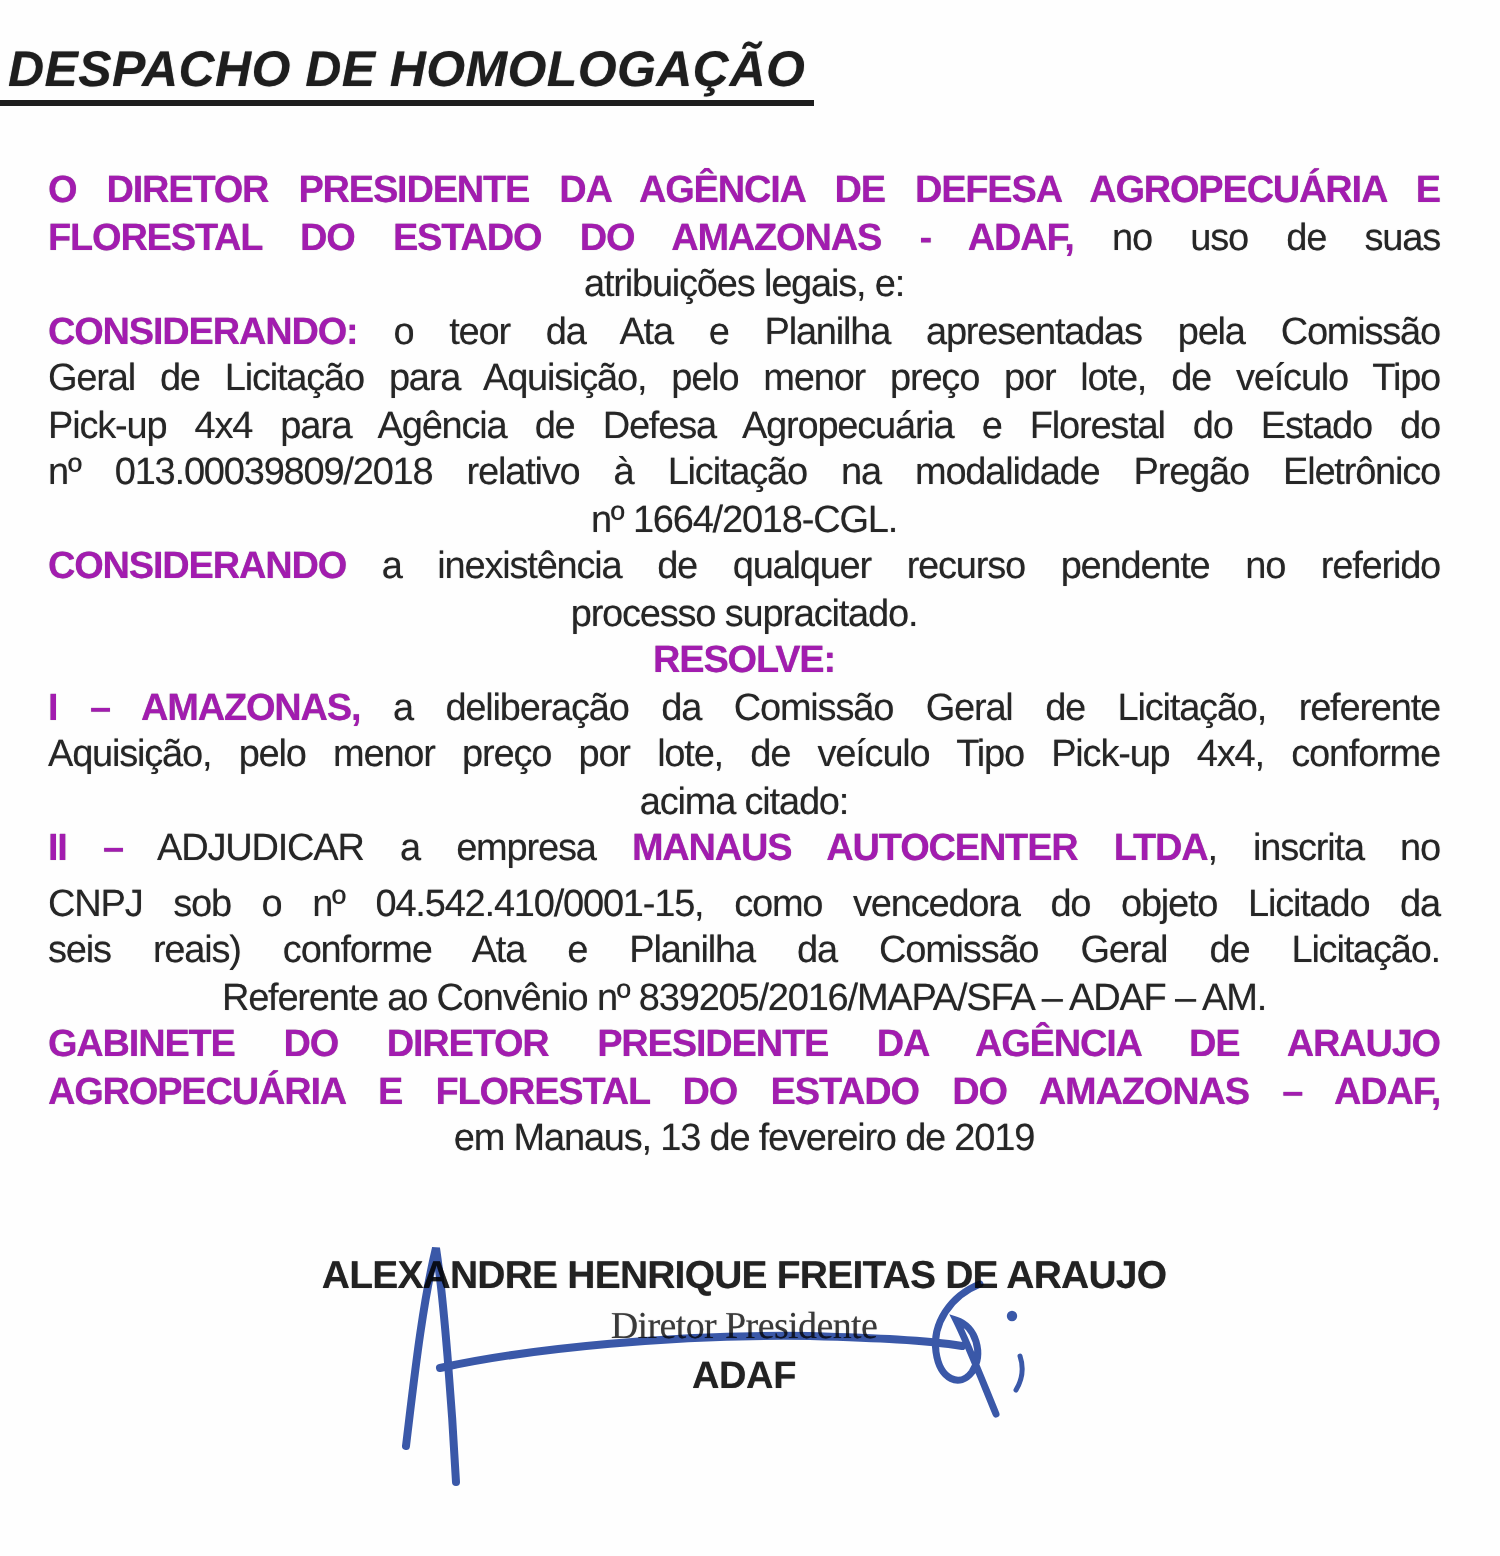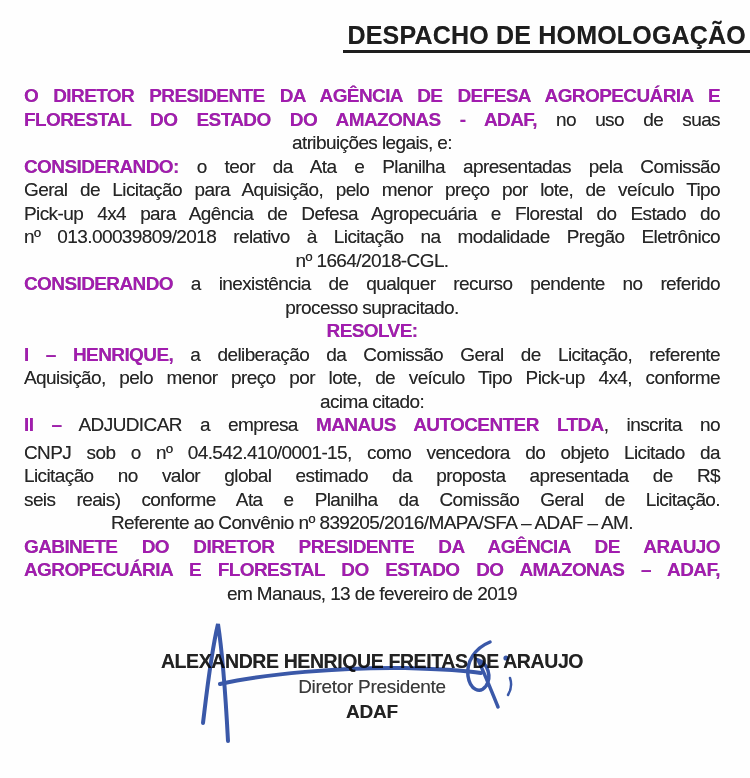--- a/index.html
+++ b/index.html
@@ -6,23 +6,24 @@
   .page{
     position:relative;
     width:750px;height:778px;
     background:#fefefe;
     font-family:"Liberation Sans","DejaVu Sans",sans-serif;
     color:#262626;
     overflow:hidden;
   }
   .title-wrap{
     padding-top:20px;
-    text-align:right;
+    text-align:left;
     line-height:30px;
     margin-bottom:30px;
+    font-style:italic;
   }
   .doc-title{
     font-size:25px;
     font-weight:bold;
     letter-spacing:0.2px;
     color:#1e1e1e;
     border-bottom:3px solid #1e1e1e;
     padding:0 4px 1px 4px;
     text-shadow:0 0 0.5px rgba(30,30,30,0.55);
   }
@@ -39,21 +40,21 @@
   .ln.l{text-align:center;text-align-last:auto;}
   .ln.c{text-align-last:center;}
   .ln b{font-weight:bold;color:#a21caf;}
   .gap-after{margin-bottom:4px;}
   .sig-block{
     margin-top:44px;
     text-align:center;
     line-height:25px;
   }
   .sig-name{font-weight:bold;font-size:19.5px;letter-spacing:-0.4px;color:#222;text-shadow:0 0 0.4px rgba(40,40,40,0.5);}
-  .sig-role{font-size:19px;color:#3a3a3a;letter-spacing:-0.3px;}
+  .sig-role{font-size:19px;color:#3a3a3a;letter-spacing:-0.3px;font-family:Liberation Serif, serif;}
   .sig-org{font-weight:bold;font-size:19px;color:#222;letter-spacing:-0.2px;}
   .signature-svg{
     position:absolute;
     left:170px;top:608px;
     width:360px;height:140px;
     mix-blend-mode:multiply;
     opacity:0.95;
     z-index:3;
   }
 </style>
@@ -71,26 +72,25 @@
     <div class="ln j"><b>FLORESTAL DO ESTADO DO AMAZONAS - ADAF,</b><span> no uso de suas</span></div>
     <div class="ln l"><span>atribuições legais, e:</span></div>
     <div class="ln j"><b>CONSIDERANDO:</b><span> o teor da Ata e Planilha apresentadas pela Comissão</span></div>
     <div class="ln j"><span>Geral de Licitação para Aquisição, pelo menor preço por lote, de veículo Tipo</span></div>
     <div class="ln j"><span>Pick-up 4x4 para Agência de Defesa Agropecuária e Florestal do Estado do</span></div>
     <div class="ln j"><span>nº 013.00039809/2018 relativo à Licitação na modalidade Pregão Eletrônico</span></div>
     <div class="ln l"><span>nº 1664/2018-CGL.</span></div>
     <div class="ln j"><b>CONSIDERANDO</b><span> a inexistência de qualquer recurso pendente no referido</span></div>
     <div class="ln l"><span>processo supracitado.</span></div>
     <div class="ln c"><b>RESOLVE:</b></div>
-    <div class="ln j"><b>I – HENRIQUE,</b><span> a deliberação da Comissão Geral de Licitação, referente</span></div>
+    <div class="ln j"><b>I – AMAZONAS,</b><span> a deliberação da Comissão Geral de Licitação, referente</span></div>
     <div class="ln j"><span>Aquisição, pelo menor preço por lote, de veículo Tipo Pick-up 4x4, conforme</span></div>
     <div class="ln l"><span>acima citado:</span></div>
     <div class="ln j gap-after"><b>II –</b><span> ADJUDICAR a empresa </span><b>MANAUS AUTOCENTER LTDA</b><span>, inscrita no</span></div>
     <div class="ln j"><span>CNPJ sob o nº 04.542.410/0001-15, como vencedora do objeto Licitado da</span></div>
-    <div class="ln j"><span>Licitação no valor global estimado da proposta apresentada de R$</span></div>
     <div class="ln j"><span>seis reais) conforme Ata e Planilha da Comissão Geral de Licitação.</span></div>
     <div class="ln l"><span>Referente ao Convênio nº 839205/2016/MAPA/SFA – ADAF – AM.</span></div>
     <div class="ln j"><b>GABINETE DO DIRETOR PRESIDENTE DA AGÊNCIA DE ARAUJO</b></div>
     <div class="ln j"><b>AGROPECUÁRIA E FLORESTAL DO ESTADO DO AMAZONAS – ADAF,</b></div>
     <div class="ln l"><span>em Manaus, 13 de fevereiro de 2019</span></div>
 
     <div class="sig-block">
       <div class="sig-name">ALEXANDRE HENRIQUE FREITAS DE ARAUJO</div>
       <div class="sig-role">Diretor Presidente</div>
       <div class="sig-org">ADAF</div>

